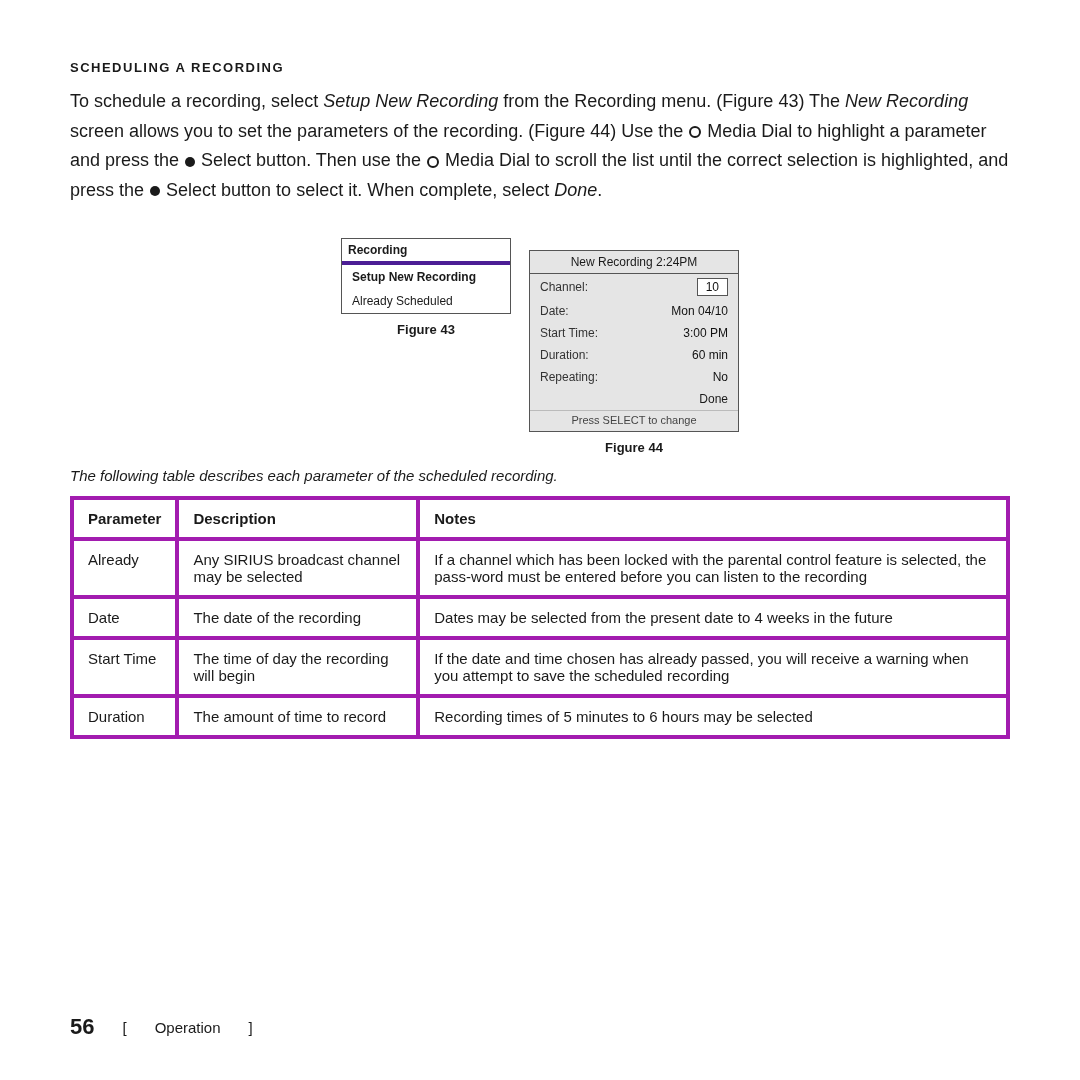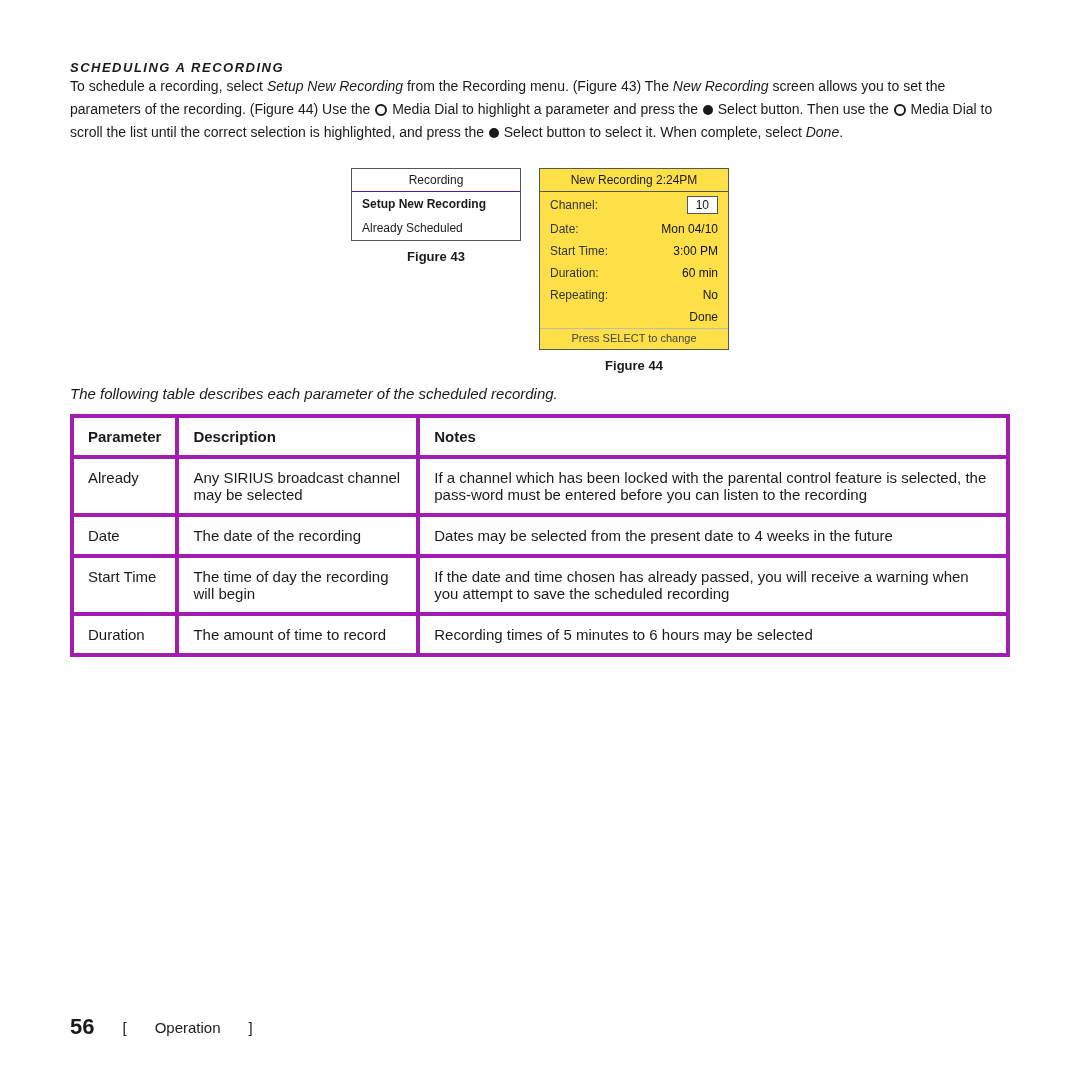--- a/index.html
+++ b/index.html
@@ -12,28 +12,27 @@
       color: #1a1a1a;
       overflow: hidden;
     }
     .page {
       padding: 60px 70px 40px 70px;
     }
     .section-title {
       font-size: 13px;
       font-weight: bold;
       letter-spacing: 1.5px;
-      margin-bottom: 0;
+      margin-bottom: 12px;
       text-transform: uppercase;
-      font-style: italic;
     }
     .intro-text {
-      font-size: 14px;
+      font-size: 18px;
       line-height: 1.65;
-      margin-bottom: 24px;
+      margin-bottom: 32px;
     }
     .intro-text em {
       font-style: italic;
     }
     .bullet-circle-open {
       display: inline-block;
       width: 12px;
       height: 12px;
       border-radius: 50%;
       border: 2px solid #1a1a1a;
@@ -67,38 +66,40 @@
       margin-top: 8px;
     }
     
     .menu-box {
       border: 1px solid #555;
       width: 170px;
       font-size: 12px;
       background: #fff;
     }
     .menu-box .menu-title {
-      text-align: center;
+      text-align: left;
       padding: 4px 6px;
       font-size: 12px;
-      border-bottom: 1px solid #4c1d95;
+      border-bottom: 4px solid #4c1d95;
+      font-weight: bold;
     }
     .menu-box .menu-item {
       padding: 5px 10px;
       font-size: 12px;
     }
     .menu-box .menu-item.bold {
       font-weight: bold;
     }
     
     .rec-box {
       border: 1px solid #555;
-      width: 190px;
-      font-size: 12px;
-      background: #fde047;
+      width: 210px;
+      font-size: 12px;
+      background: #e5e5e5;
+      margin-top: 12px;
     }
     .rec-box .rec-title {
       text-align: center;
       padding: 4px 6px;
       font-size: 12px;
       border-bottom: 1px solid #555;
       font-weight: normal;
     }
     .rec-box .rec-row {
       display: flex;

